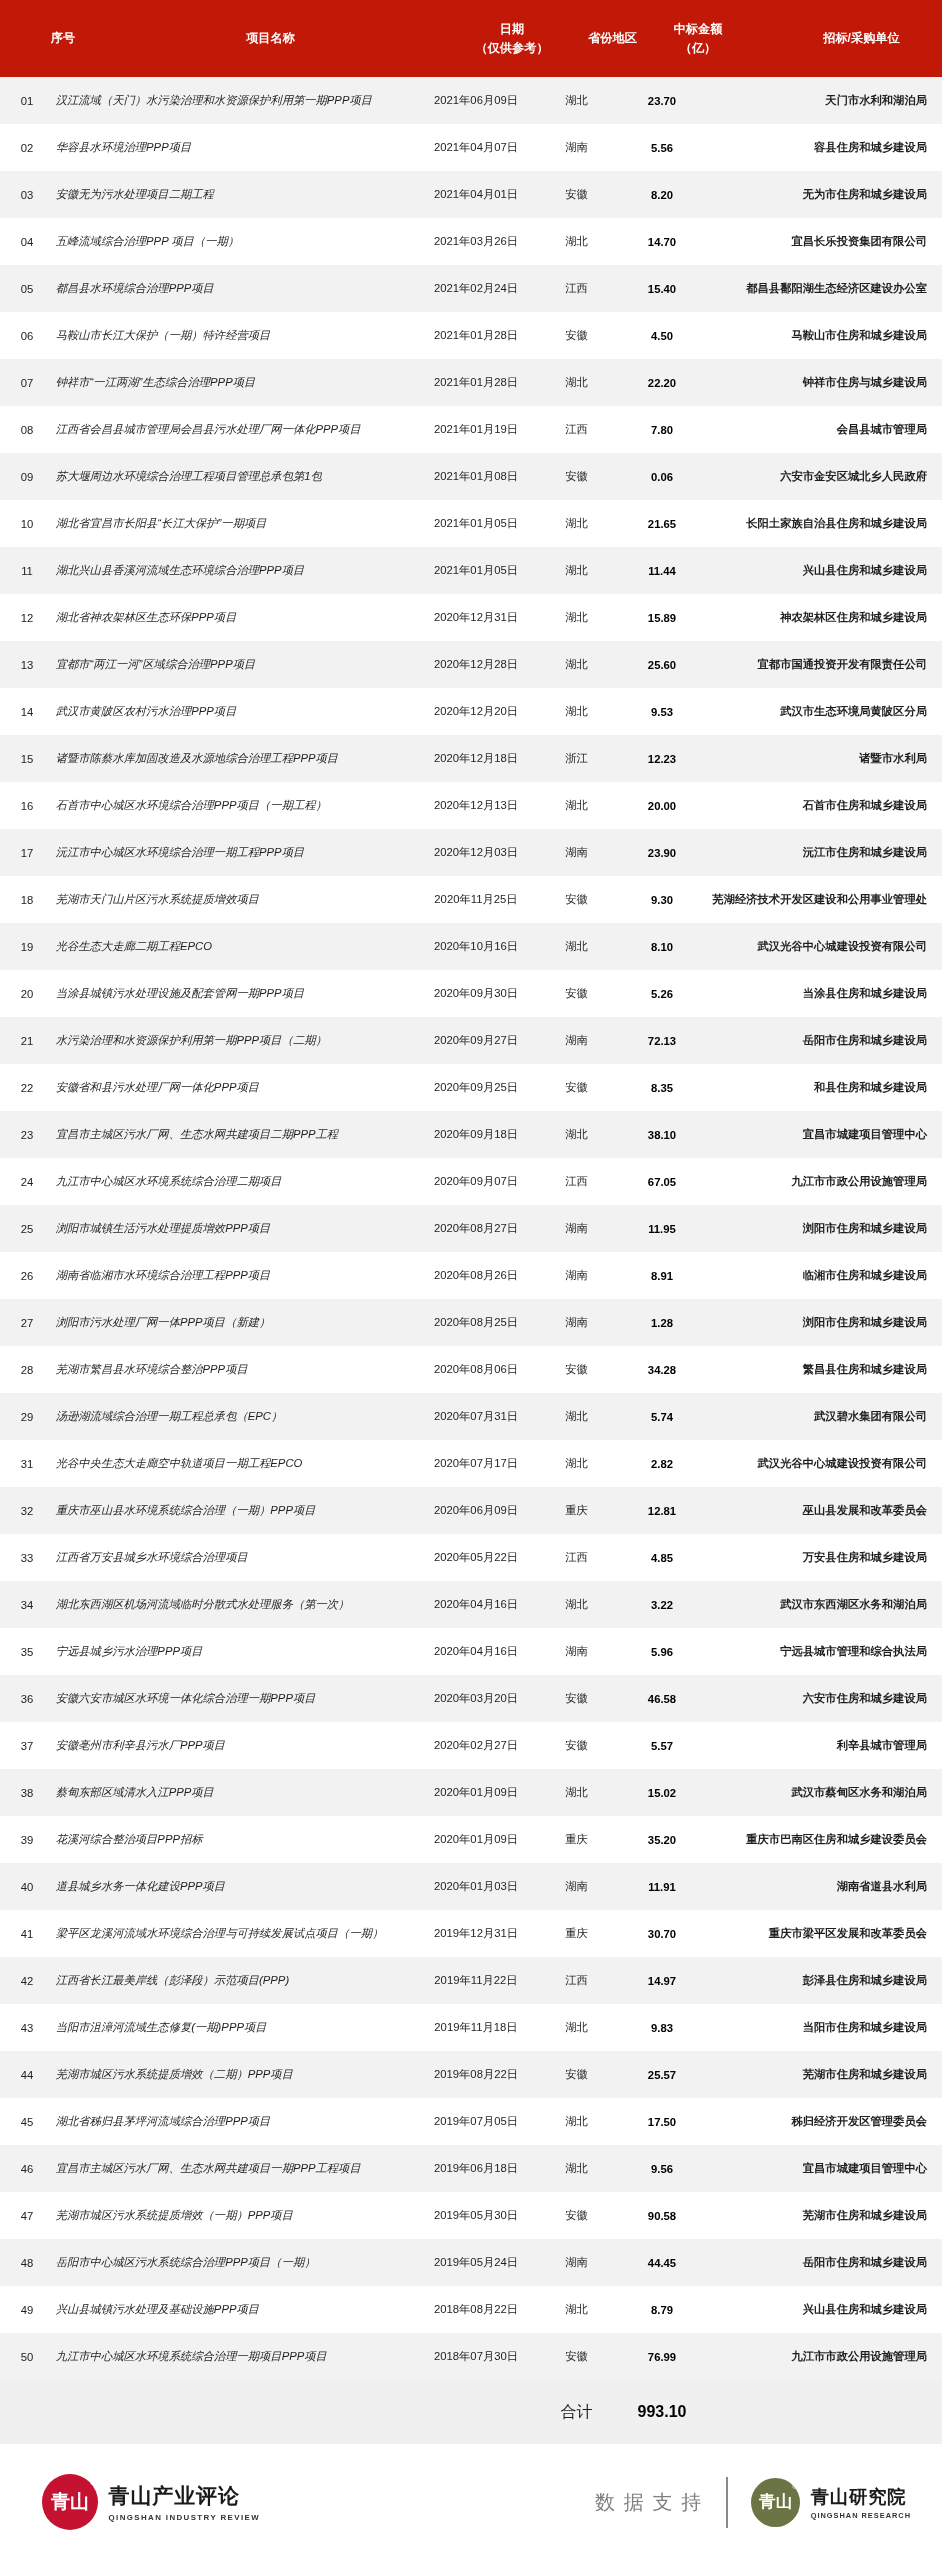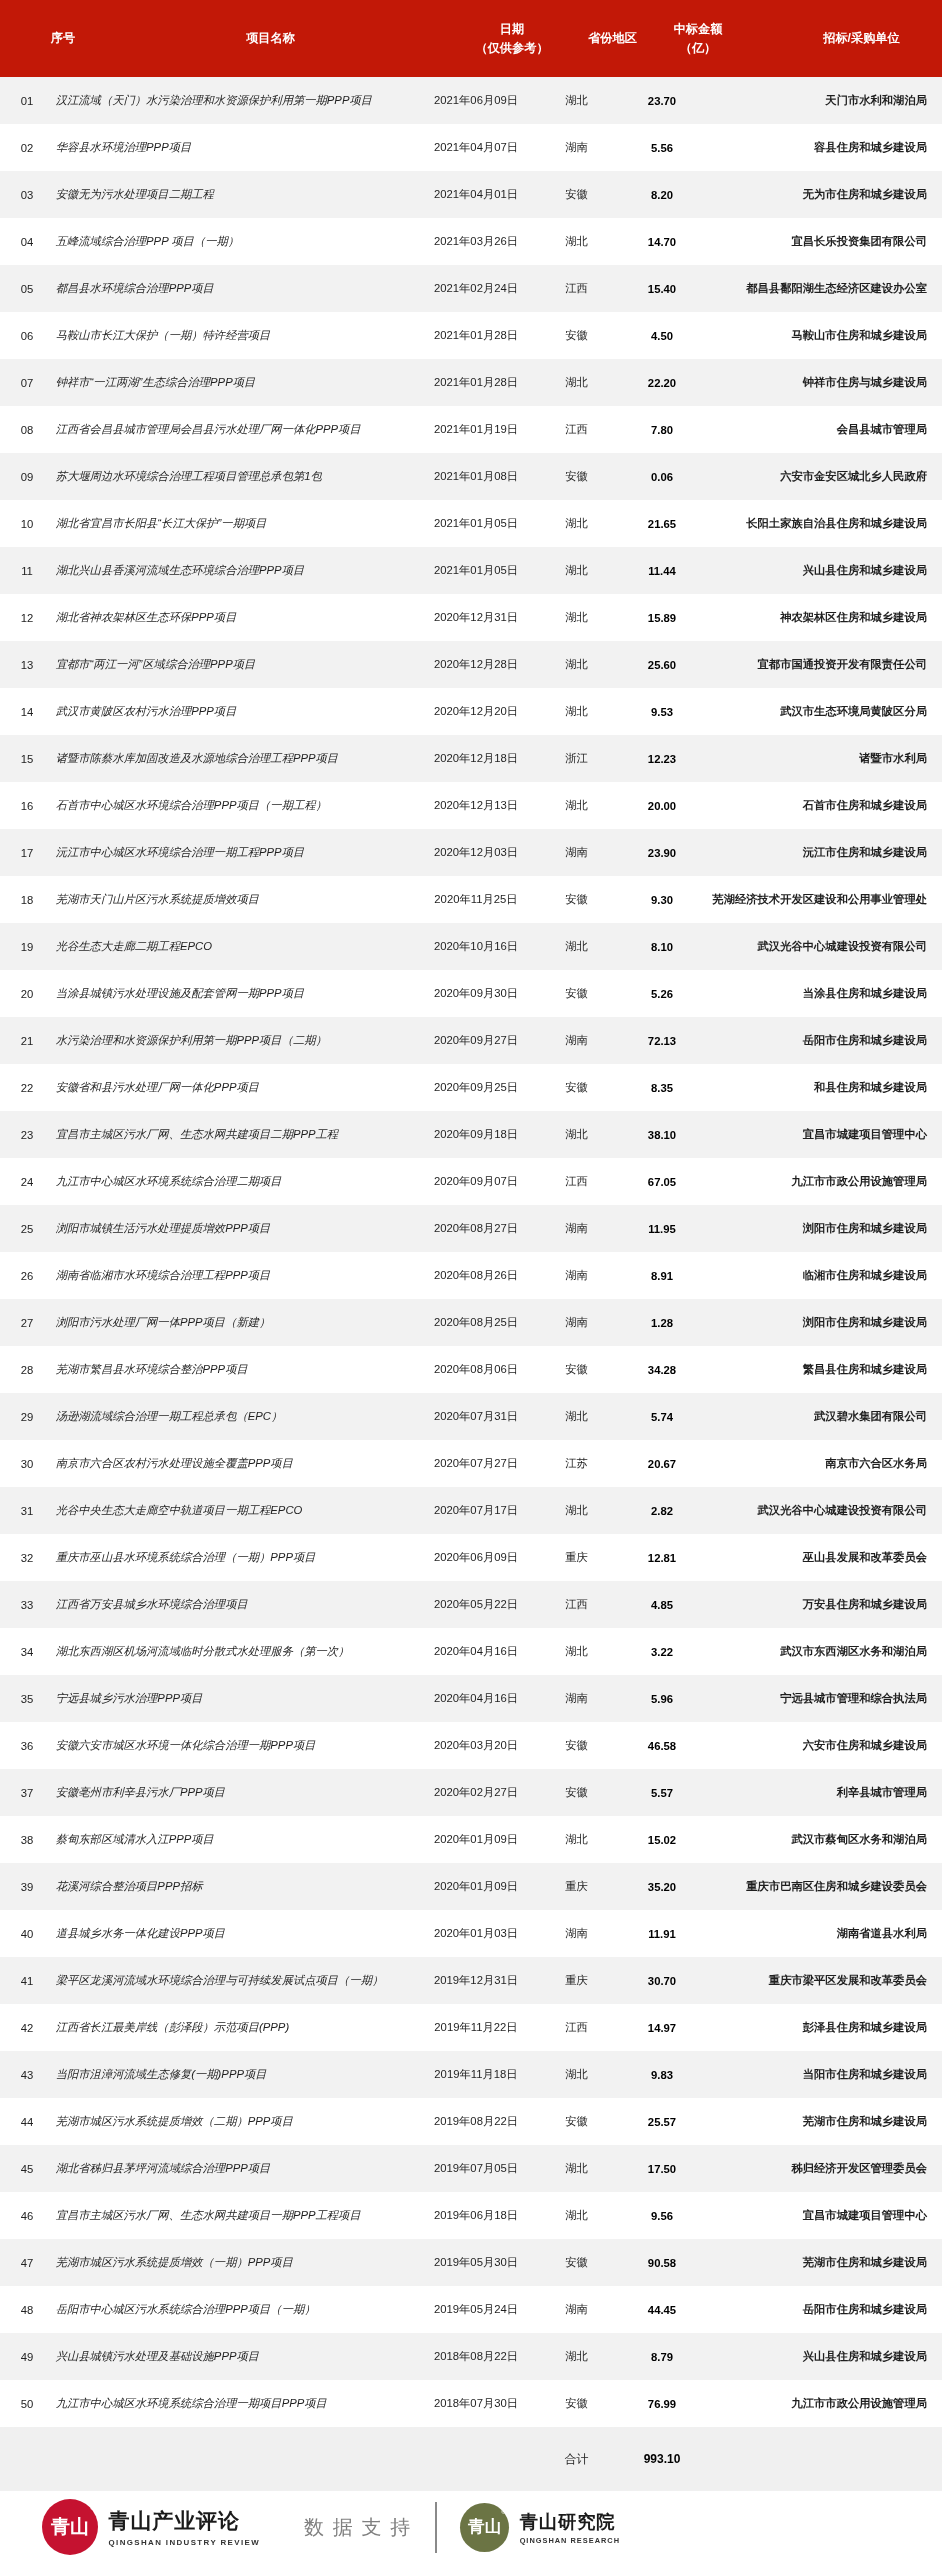--- a/index.html
+++ b/index.html
@@ -40,33 +40,33 @@
   .cell.name { text-align: left; padding-right: 8.7px; letter-spacing: 0; font-style: italic; }
   .cell.date { text-align: center; }
   .cell.prov { text-align: center; }
   .cell.amt  { text-align: center; font-weight: bold; color: #000; }
   .cell.agcy { text-align: right; padding-left: 3.5px; padding-right: 16px; font-weight: bold; }
 
   
   .total-row {
     background: #f0f0f0;
     height: 64px;
-    font-size: 12px;
+    font-size: 16px;
   }
   .total-row .label { text-align: center; font-weight: normal; color: #1f1f1f; }
   .total-row .value { text-align: center; font-weight: bold; color: #000; }
 
   
   .footer {
     flex: 1;
     min-height: 88px;
     background: #ffffff;
     display: flex;
     align-items: center;
-    justify-content: flex-start;
+    justify-content: space-between;
     padding: 0 31px 16px 42px;
   }
   .brand { display: flex; align-items: center; }
   .logo-circle {
     width: 56px; height: 56px; border-radius: 50%;
     display: flex; align-items: center; justify-content: center;
     color: #ffffff; font-weight: bold; font-size: 19px;
     position: relative; flex-shrink: 0;
   }
   .logo-circle .reg { position: absolute; top: 5.2px; right: 3.5px; font-size: 6.1px; font-weight: normal; }
@@ -357,28 +357,20 @@
 
     <div class="grid-row trow">
       <div class="cell seq">29</div>
       <div class="cell name">汤逊湖流域综合治理一期工程总承包（EPC）</div>
       <div class="cell date">2020年07月31日</div>
       <div class="cell prov">湖北</div>
       <div class="cell amt">5.74</div>
       <div class="cell agcy">武汉碧水集团有限公司</div>
     </div>
 
-    <div class="grid-row trow">
-      <div class="cell seq">30</div>
-      <div class="cell name">南京市六合区农村污水处理设施全覆盖PPP项目</div>
-      <div class="cell date">2020年07月27日</div>
-      <div class="cell prov">江苏</div>
-      <div class="cell amt">20.67</div>
-      <div class="cell agcy">南京市六合区水务局</div>
-    </div>
 
     <div class="grid-row trow">
       <div class="cell seq">31</div>
       <div class="cell name">光谷中央生态大走廊空中轨道项目一期工程EPCO</div>
       <div class="cell date">2020年07月17日</div>
       <div class="cell prov">湖北</div>
       <div class="cell amt">2.82</div>
       <div class="cell agcy">武汉光谷中心城建设投资有限公司</div>
     </div>
 

